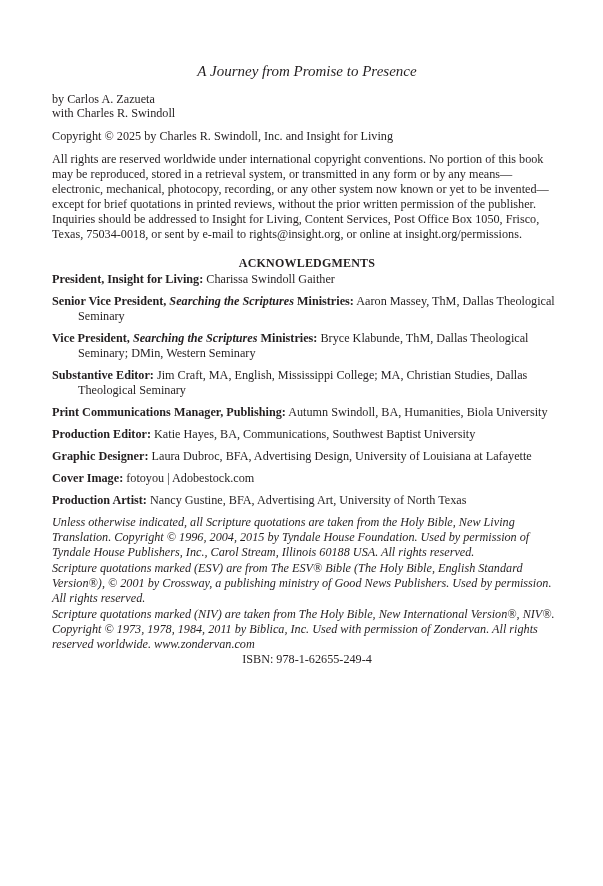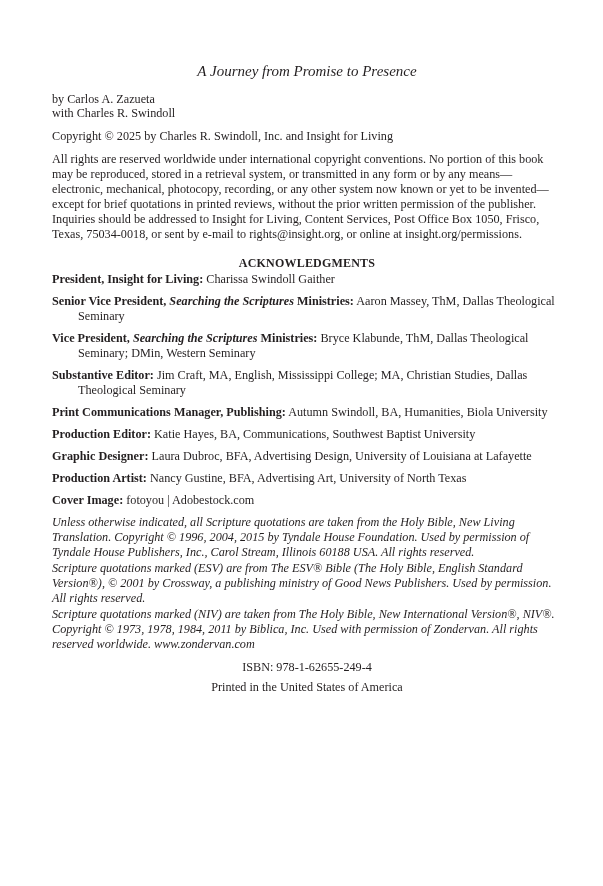--- a/index.html
+++ b/index.html
@@ -17,21 +17,21 @@
   .authors div { line-height: 14px; }
   .para { margin-top: 8px; }
   .copyright { margin-top: 9px; }
   .heading { text-align: center; font-weight: bold; font-size: 12px; line-height: 18px; margin-top: 12px; letter-spacing: 0.2px; }
   .ack-list { }
   .ack { padding-left: 26px; text-indent: -26px; margin-bottom: 7px; }
   .ack .role { font-weight: bold; }
   .ack .role i { font-style: italic; }
   .notice { margin-top: 1px; font-style: italic; }
   .center { text-align: center; }
-  .isbn { margin-top: 8px; }
+  .isbn { }
   .printed { margin-top: 5px; }
 </style>
 </head>
 <body>
 
 <div class="page">
   <div class="subtitle">A Journey from Promise to Presence</div>
   <div class="authors">
     <div>by Carlos A. Zazueta</div>
     <div>with Charles R. Swindoll</div>
@@ -42,23 +42,22 @@
   <div class="heading">ACKNOWLEDGMENTS</div>
 
   <div class="ack-list">
     <div class="ack"><span class="role"><span>President, Insight for Living:</span><i></i><span></span></span> <span>Charissa Swindoll Gaither</span></div>
     <div class="ack"><span class="role"><span>Senior Vice President, </span><i>Searching the Scriptures</i><span> Ministries:</span></span> <span>Aaron Massey, ThM, Dallas Theological Seminary</span></div>
     <div class="ack"><span class="role"><span>Vice President, </span><i>Searching the Scriptures</i><span> Ministries:</span></span> <span>Bryce Klabunde, ThM, Dallas Theological Seminary; DMin, Western Seminary</span></div>
     <div class="ack"><span class="role"><span>Substantive Editor:</span><i></i><span></span></span> <span>Jim Craft, MA, English, Mississippi College; MA, Christian Studies, Dallas Theological Seminary</span></div>
     <div class="ack"><span class="role"><span>Print Communications Manager, Publishing:</span><i></i><span></span></span> <span>Autumn Swindoll, BA, Humanities, Biola University</span></div>
     <div class="ack"><span class="role"><span>Production Editor:</span><i></i><span></span></span> <span>Katie Hayes, BA, Communications, Southwest Baptist University</span></div>
     <div class="ack"><span class="role"><span>Graphic Designer:</span><i></i><span></span></span> <span>Laura Dubroc, BFA, Advertising Design, University of Louisiana at Lafayette</span></div>
+    <div class="ack"><span class="role"><span>Cover Image:</span><i></i><span></span></span> <span>fotoyou | Adobestock.com</span></div>
     <div class="ack"><span class="role"><span>Production Artist:</span><i></i><span></span></span> <span>Nancy Gustine, BFA, Advertising Art, University of North Texas</span></div>
-    <div class="ack"><span class="role"><span>Cover Image:</span><i></i><span></span></span> <span>fotoyou | Adobestock.com</span></div>
   </div>
 
   <div class="notice">Unless otherwise indicated, all Scripture quotations are taken from the Holy Bible, New Living Translation. Copyright © 1996, 2004, 2015 by Tyndale House Foundation. Used by permission of Tyndale House Publishers, Inc., Carol Stream, Illinois 60188 USA. All rights reserved.</div>
   <div class="notice">Scripture quotations marked (ESV) are from The ESV® Bible (The Holy Bible, English Standard Version®), © 2001 by Crossway, a publishing ministry of Good News Publishers. Used by permission. All rights reserved.</div>
   <div class="notice">Scripture quotations marked (NIV) are taken from The Holy Bible, New International Version®, NIV®. Copyright © 1973, 1978, 1984, 2011 by Biblica, Inc. Used with permission of Zondervan. All rights reserved worldwide. www.zondervan.com</div>
 
   <div class="center isbn">ISBN: 978-1-62655-249-4</div>
-  <div class="center printed">Printed in the United States of America</div>
 </div>
 
 </body></html>

